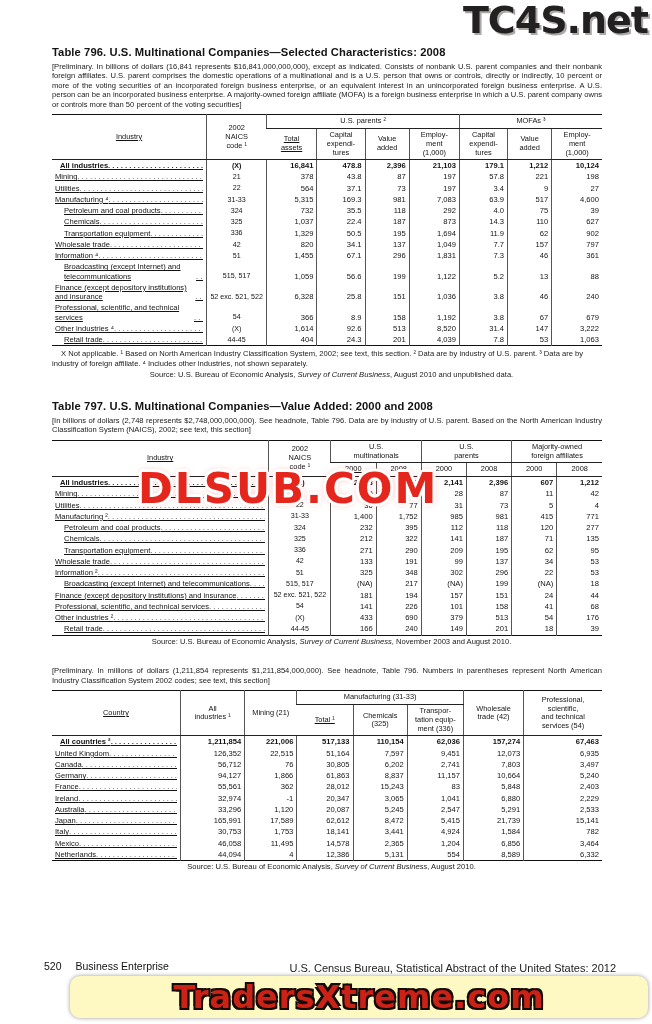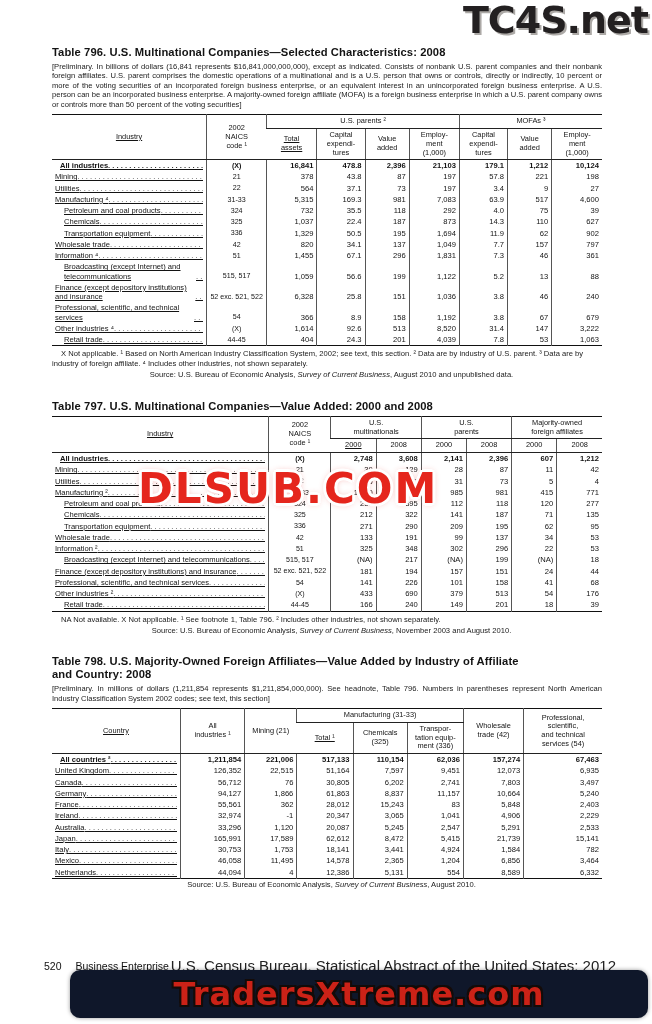--- a/index.html
+++ b/index.html
@@ -35,31 +35,31 @@
   
   .wm-top { position:absolute; top:-2px; right:4px; z-index:7;
             font-family:"DejaVu Sans", sans-serif; font-weight:800; font-size:38px;
             letter-spacing:-1px; color:#232021; text-shadow:2px 2px 0 rgba(90,84,78,.5); }
   .wm-mid { position:absolute; top:64px; left:86px; z-index:6;
             font-family:"DejaVu Sans", sans-serif; font-weight:800; font-size:42px; letter-spacing:2px;
             color:#e5261d;
             text-shadow:-2px -2px 0 #fff, 2px -2px 0 #fff, -2px 2px 0 #fff, 2px 2px 0 #fff,
                         0 -3px 0 #fff, 0 3px 0 #fff, -3px 0 0 #fff, 3px 0 0 #fff,
                         0 0 7px rgba(229,38,29,.45); }
-  .wm-bottom { position:absolute; left:70px; right:4px; bottom:6px; height:48px; z-index:8;
-               background:#0f172a; border-radius:10px; display:flex; align-items:center; justify-content:center;
+  .wm-bottom { position:absolute; left:70px; right:4px; bottom:6px; height:42px; z-index:8;
+               background:#fef9c3; border-radius:10px; display:flex; align-items:center; justify-content:center;
                box-shadow:0 0 4px rgba(0,0,0,.4); }
   .wm-bottom span { font-family:"DejaVu Sans", sans-serif; font-weight:800; font-size:32px;
                     color:#cb2217; letter-spacing:1px;
                     text-shadow:-2px -2px 0 #140b08, 2px -2px 0 #140b08, -2px 2px 0 #140b08, 2px 2px 0 #140b08; }
 
   
   .footer-left { position:absolute; left:44px; bottom:52px; font-size:10.5px; color:#111; }
   .footer-left .pgnum { margin-right:14px; }
-  .census { position:absolute; right:36px; bottom:50px; font-size:15px; color:#222; z-index:2; }
+  .census { position:absolute; right:36px; bottom:50px; font-size:11px; color:#222; z-index:2; }
 </style>
 </head>
 <body>
 
 <div class="page">
 
   <div class="wm-top">TC4S.net</div>
 
   <section class="tbl-section">
     <h2 class="tbl-title">Table 796. U.S. Multinational Companies—Selected Characteristics: 2008</h2>
@@ -333,20 +333,21 @@
           </tr>
         </tbody>
     </table>
     <p class="footnote">X Not applicable.  ¹ Based on North American Industry Classification System, 2002; see text, this section.  ² Data are by industry of U.S. parent.  ³ Data are by industry of foreign affiliate.  ⁴ Includes other industries, not shown separately.</p>
     <p class="source"><span>Source: U.S. Bureau of Economic Analysis, </span><i>Survey of Current Business</i><span>, August 2010 and unpublished data.</span></p>
   </section>
 
   <section class="tbl-section">
     <div class="wm-mid">DLSUB.COM</div>
     <h2 class="tbl-title">Table 797. U.S. Multinational Companies—Value Added: 2000 and 2008</h2>
+    <p class="headnote">[In billions of dollars (2,748 represents $2,748,000,000,000). See headnote, Table 796. Data are by industry of U.S. parent. Based on the North American Industry Classification System (NAICS), 2002; see text, this section]</p>
     <table class="stat">
       <colgroup>
         <col style="width:216px">
           <col style="width:62px">
         <col style="width:45px">
           <col style="width:45px">
           <col style="width:45px">
         <col style="width:45px">
           <col style="width:45px">
           <col style="width:45px">
@@ -579,26 +580,24 @@
             <td class="codecell">44-45</td>
             <td class="num">166</td>
             <td class="num">240</td>
             <td class="num">149</td>
             <td class="num">201</td>
             <td class="num">18</td>
             <td class="num">39</td>
           </tr>
         </tbody>
     </table>
-    <p class="footnote">NA Not available. X Not applicable.  ¹ See footnote 1, Table 796.  ² Includes other industries, not shown separately.</p>
     <p class="source"><span>Source: U.S. Bureau of Economic Analysis, </span><i>Survey of Current Business</i><span>, November 2003 and August 2010.</span></p>
   </section>
 
   <section class="tbl-section">
-    <h2 class="tbl-title" style="max-width:470px">Table 798. U.S. Majority-Owned Foreign Affiliates—Value Added by Industry of Affiliate and Country: 2008</h2>
     <p class="headnote">[Preliminary. In millions of dollars (1,211,854 represents $1,211,854,000,000). See headnote, Table 796. Numbers in parentheses represent North American Industry Classification System 2002 codes; see text, this section]</p>
     <table class="stat">
       <colgroup>
         <col style="width:128px">
           <col style="width:64px">
           <col style="width:52px">
         <col style="width:56px">
           <col style="width:54px">
           <col style="width:56px">
         <col style="width:60px">
@@ -708,21 +707,21 @@
               <div class="lblwrap">
                 <span class="lbl">Ireland</span>
                 <span class="dots"> . . . . . . . . . . . . . . . . . . . . . . . . . . . . . . . . . . . . . . . . . . . . . . . . . . . . . . . . . . . . . . . . . . . . . . . . . . . . . . . . . . . . . . . . . . . . . . . . . . . . . . . . . . . . . .</span>
               </div>
             </td>
             <td class="num">32,974</td>
             <td class="num">-1</td>
             <td class="num">20,347</td>
             <td class="num">3,065</td>
             <td class="num">1,041</td>
-            <td class="num">4,906</td>
+            <td class="num">6,880</td>
             <td class="num">2,229</td>
           </tr>
           <tr>
             <td class="lblcell">
               <div class="lblwrap">
                 <span class="lbl">Australia</span>
                 <span class="dots"> . . . . . . . . . . . . . . . . . . . . . . . . . . . . . . . . . . . . . . . . . . . . . . . . . . . . . . . . . . . . . . . . . . . . . . . . . . . . . . . . . . . . . . . . . . . . . . . . . . . . . . . . . . . . . .</span>
               </div>
             </td>
             <td class="num">33,296</td>

